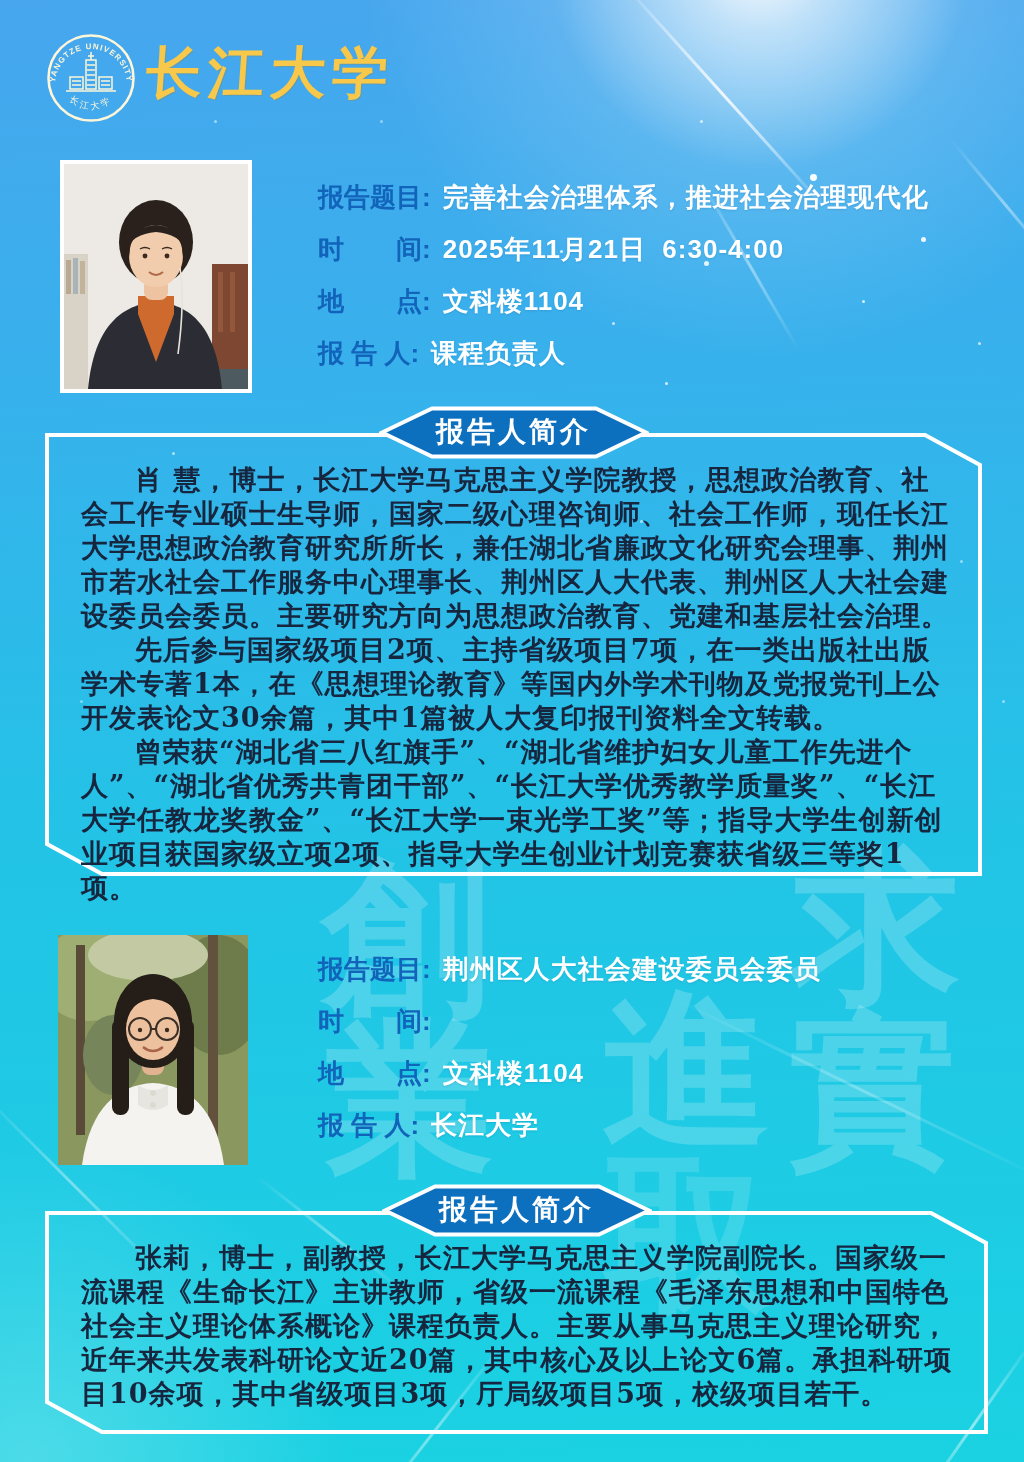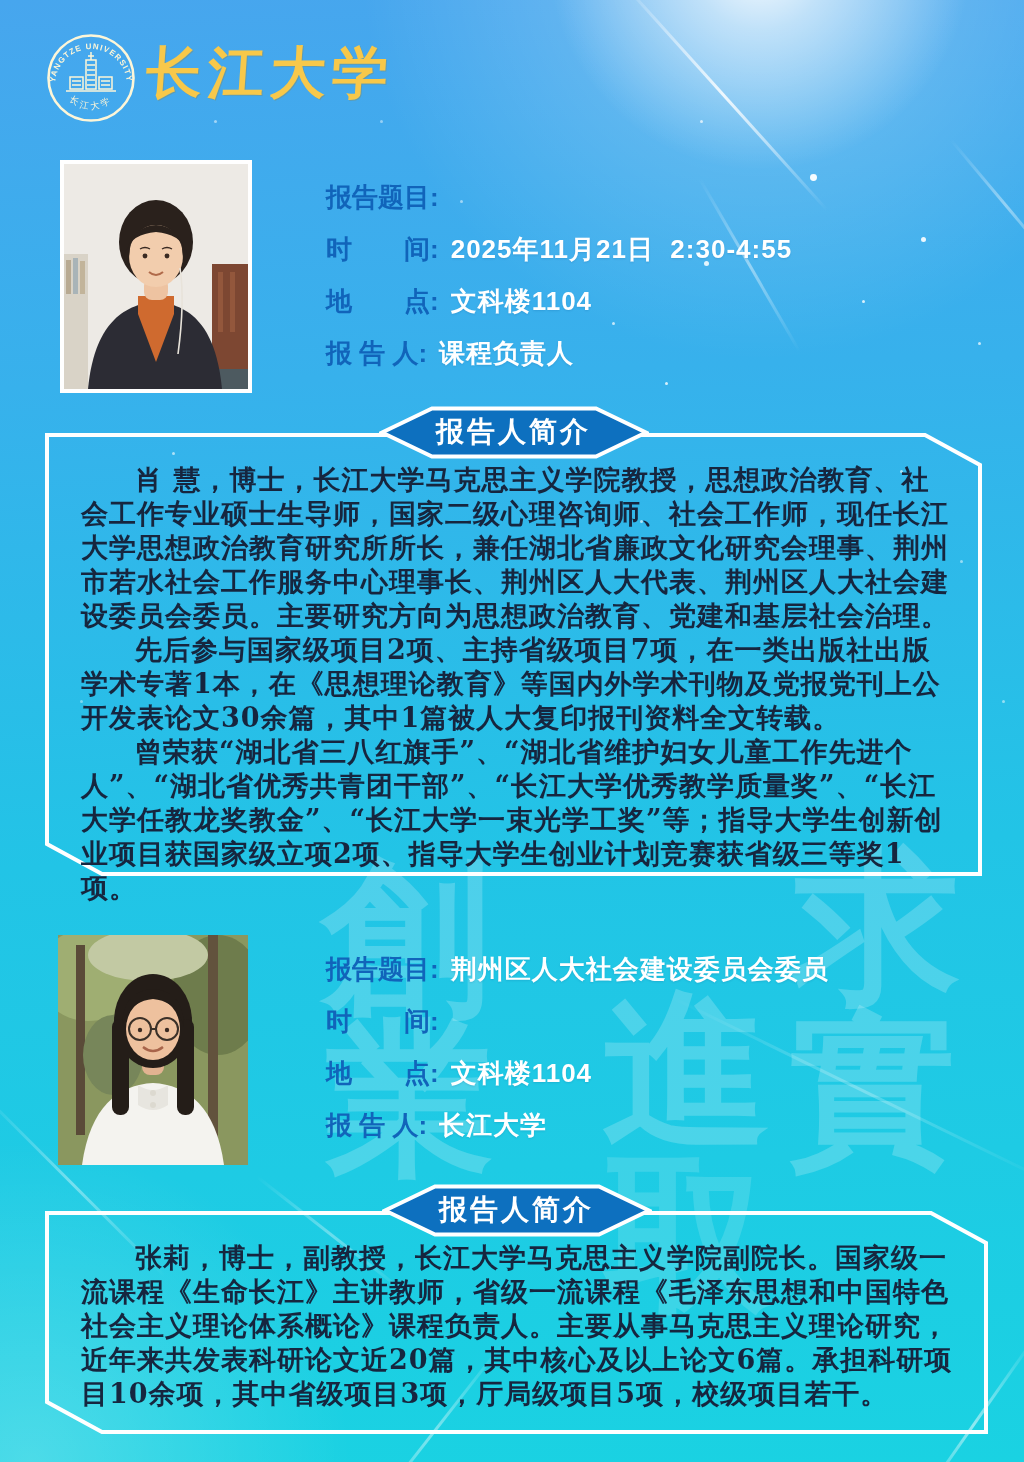--- a/index.html
+++ b/index.html
@@ -49,21 +49,21 @@
     font-size:56px; font-weight:900; color:#f7c84a; letter-spacing:6px;
     transform:skewX(-4deg); text-shadow:1px 1px 0 rgba(180,120,0,.25);}
 
   
   .photo{position:absolute; overflow:hidden;}
   .photo svg{display:block; width:100%; height:100%;}
   .photo1{left:60px; top:160px; width:184px; height:225px; border:4px solid #fff;}
   .photo2{left:58px; top:935px; width:190px; height:230px;}
 
   
-  .details{position:absolute; left:326px; width:690px; z-index:2;}
+  .details{position:absolute; left:318px; width:690px; z-index:2;}
   .d1{top:184px;} .d2{top:956px;}
   .row{display:flex; align-items:flex-start; margin-bottom:25px;
        font-weight:bold; font-size:26px; line-height:27px;}
   .row .lbl{color:#1164ba; white-space:pre; flex:0 0 auto; margin-right:12px;}
   .row .val{color:#ffffff; white-space:pre; letter-spacing:1px;
             text-shadow:0 1px 2px rgba(0,60,120,.15);}
 
   
   .bio-box{position:absolute; z-index:1;}
   .box1{left:45px; top:433px; width:937px; height:443px;}
@@ -152,24 +152,25 @@
       <path d="M76 85 Q81 82 86 85" stroke="#3a2a22" stroke-width="1.4" fill="none"></path>
       <path d="M98 85 Q103 82 108 85" stroke="#3a2a22" stroke-width="1.4" fill="none"></path>
       <path d="M85 108 Q92 114 99 108" stroke="#b06a4a" stroke-width="2" fill="none"></path>
       <path d="M116 104 C120 130 118 160 114 190" stroke="#e8e3da" stroke-width="1.6" fill="none"></path>
     </svg>
   </div>
 
   <div class="details d1">
     <div class="row">
       <span class="lbl">报告题目:</span>
+      <span class="val">完善社会治理体系，推进社会治理现代化</span>
     </div>
     <div class="row">
       <span class="lbl">时　　间:</span>
-      <span class="val">2025年11月21日  2:30-4:55</span>
+      <span class="val">2025年11月21日  6:30-4:00</span>
     </div>
     <div class="row">
       <span class="lbl">地　　点:</span>
       <span class="val">文科楼1104</span>
     </div>
     <div class="row">
       <span class="lbl">报 告 人:</span>
       <span class="val">课程负责人</span>
     </div>
   </div>

